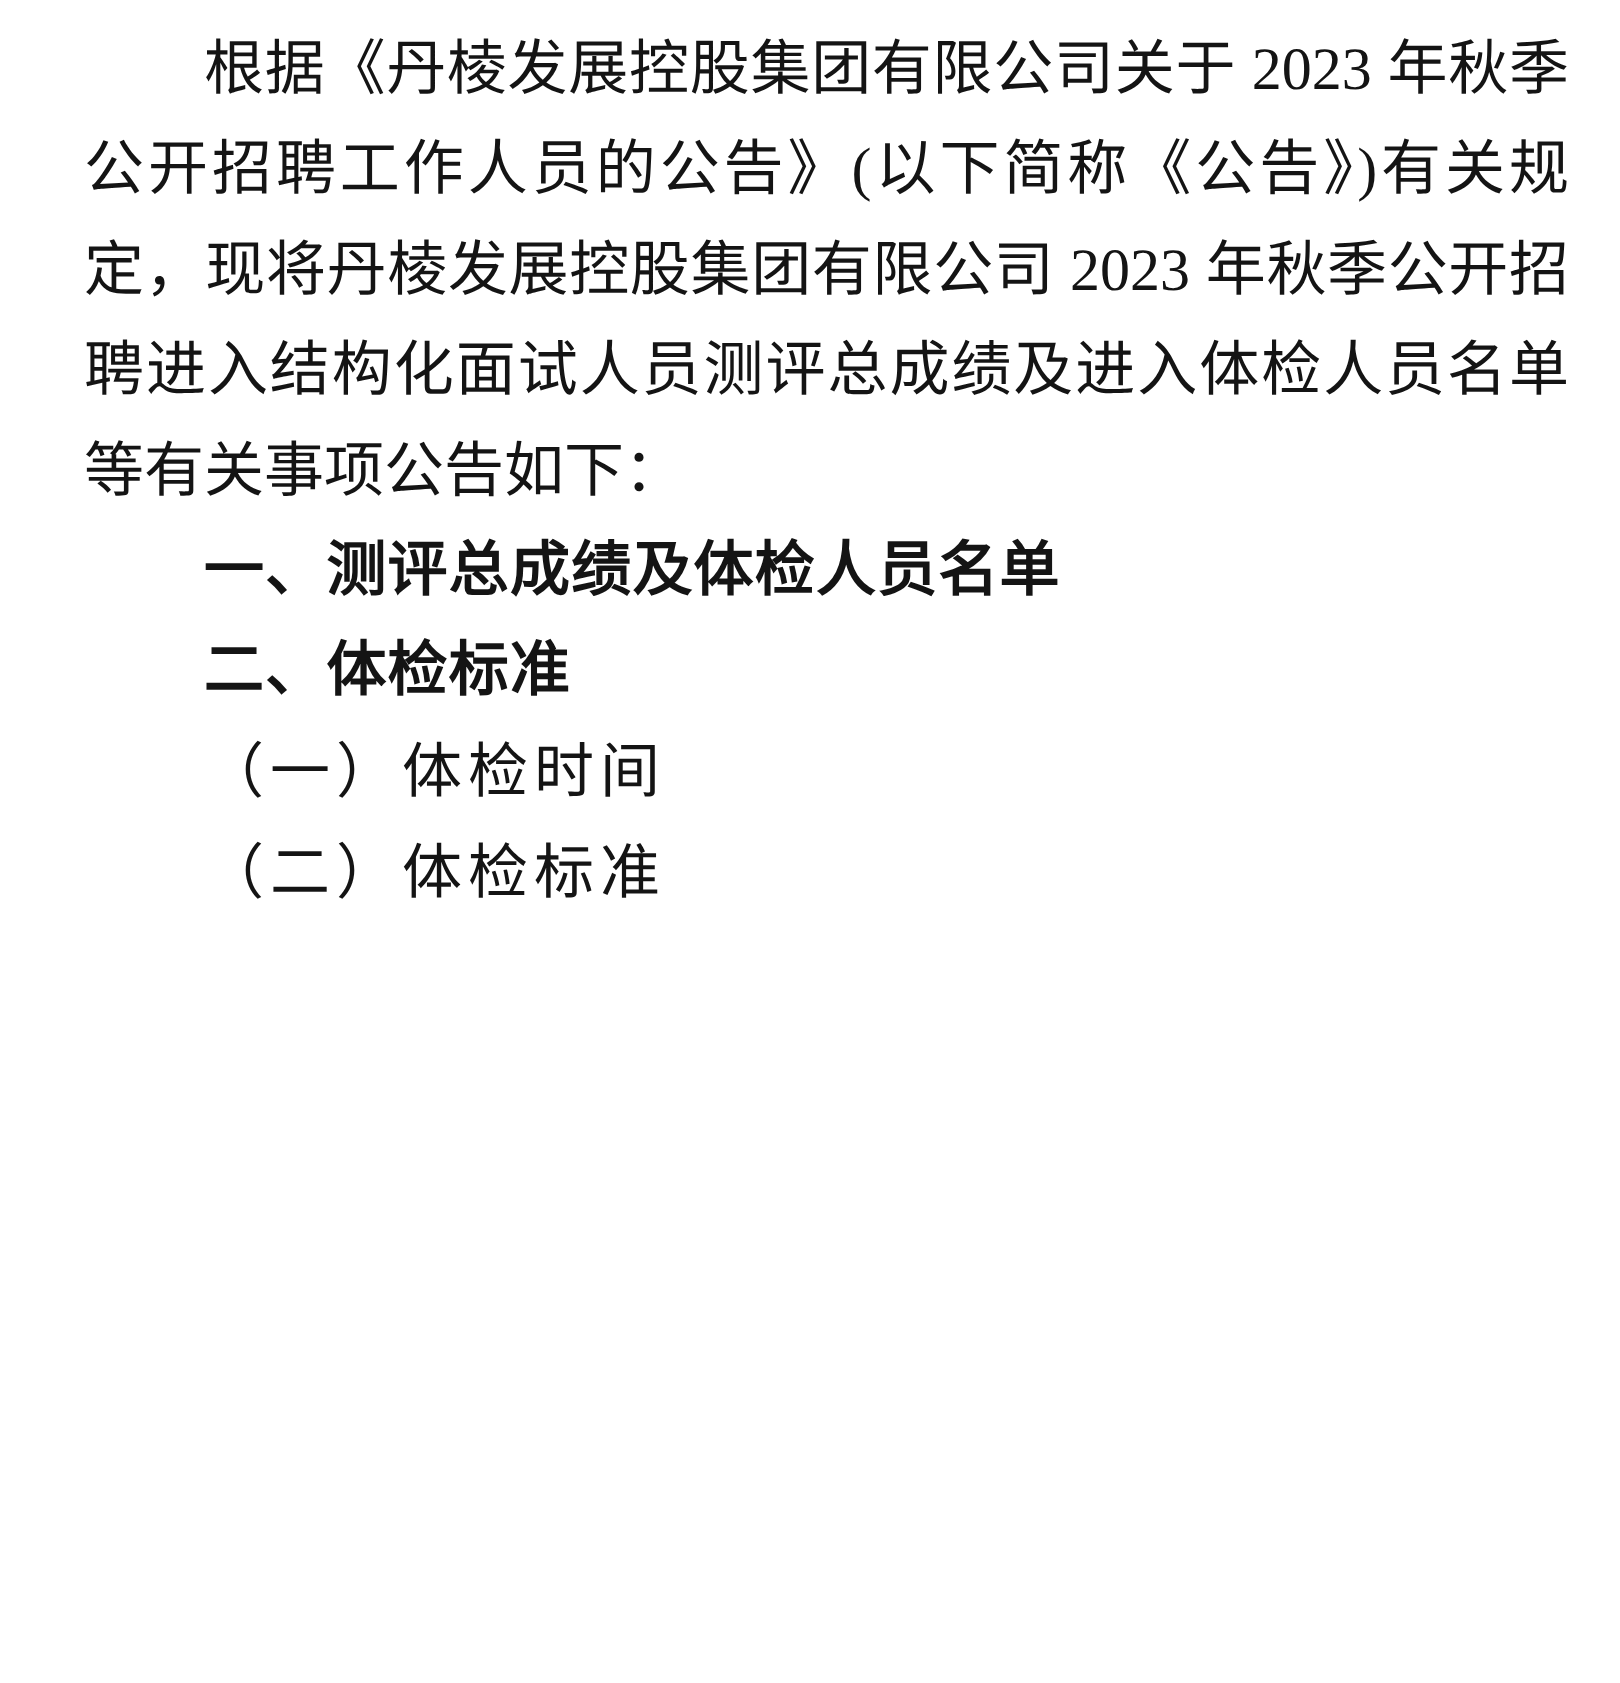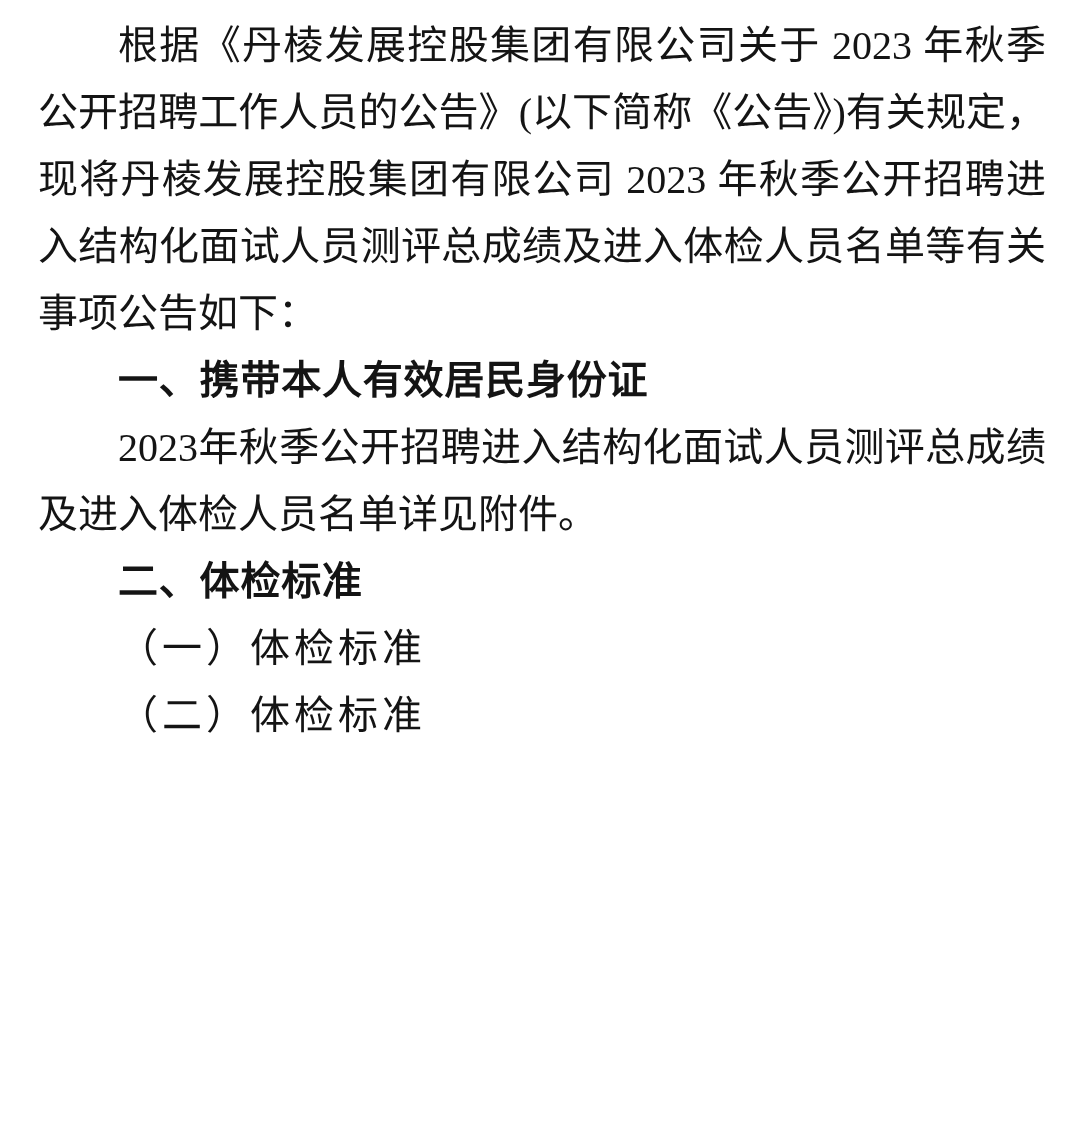--- a/index.html
+++ b/index.html
@@ -9,21 +9,21 @@
   body {
     width: 1080px;
     height: 1122px;
     background: #ffffff;
     overflow: hidden;
   }
   .doc {
     box-sizing: border-box;
     width: 1080px;
     height: 1122px;
-    padding: 12px 34px 0 38px;
+    padding: 12px 34px 0 56px;
     color: #141414;
     font-family: "Liberation Serif", "DejaVu Serif", serif;
     font-size: 40px;
     line-height: 67px;
     text-align: justify;
   }
   .doc p,
   .doc h2,
   .doc h3 {
     margin: 0;
@@ -48,24 +48,23 @@
   .body-para {
     font-weight: normal;
   }
 </style>
 </head>
 <body>
 
 <main class="doc">
   <p class="body-para">根据《丹棱发展控股集团有限公司关于 2023 年秋季公开招聘工作人员的公告》(以下简称《公告》)有关规定，现将丹棱发展控股集团有限公司 2023 年秋季公开招聘进入结构化面试人员测评总成绩及进入体检人员名单等有关事项公告如下：</p>
 
-  <h2 class="heading-1">一、携带本人有效居民身份证</h2>
+  <h2 class="heading-1">一、测评总成绩及体检人员名单</h2>
 
-  <p class="body-para">2023年秋季公开招聘进入结构化面试人员测评总成绩及进入体检人员名单详见附件。</p>
 
   <h2 class="heading-1">二、体检标准</h2>
 
-  <h3 class="heading-2">（一）体检标准</h3>
+  <h3 class="heading-2">（一）体检时间</h3>
 
 
   <h3 class="heading-2">（二）体检标准</h3>
 
 </main>
 
 </body></html>

